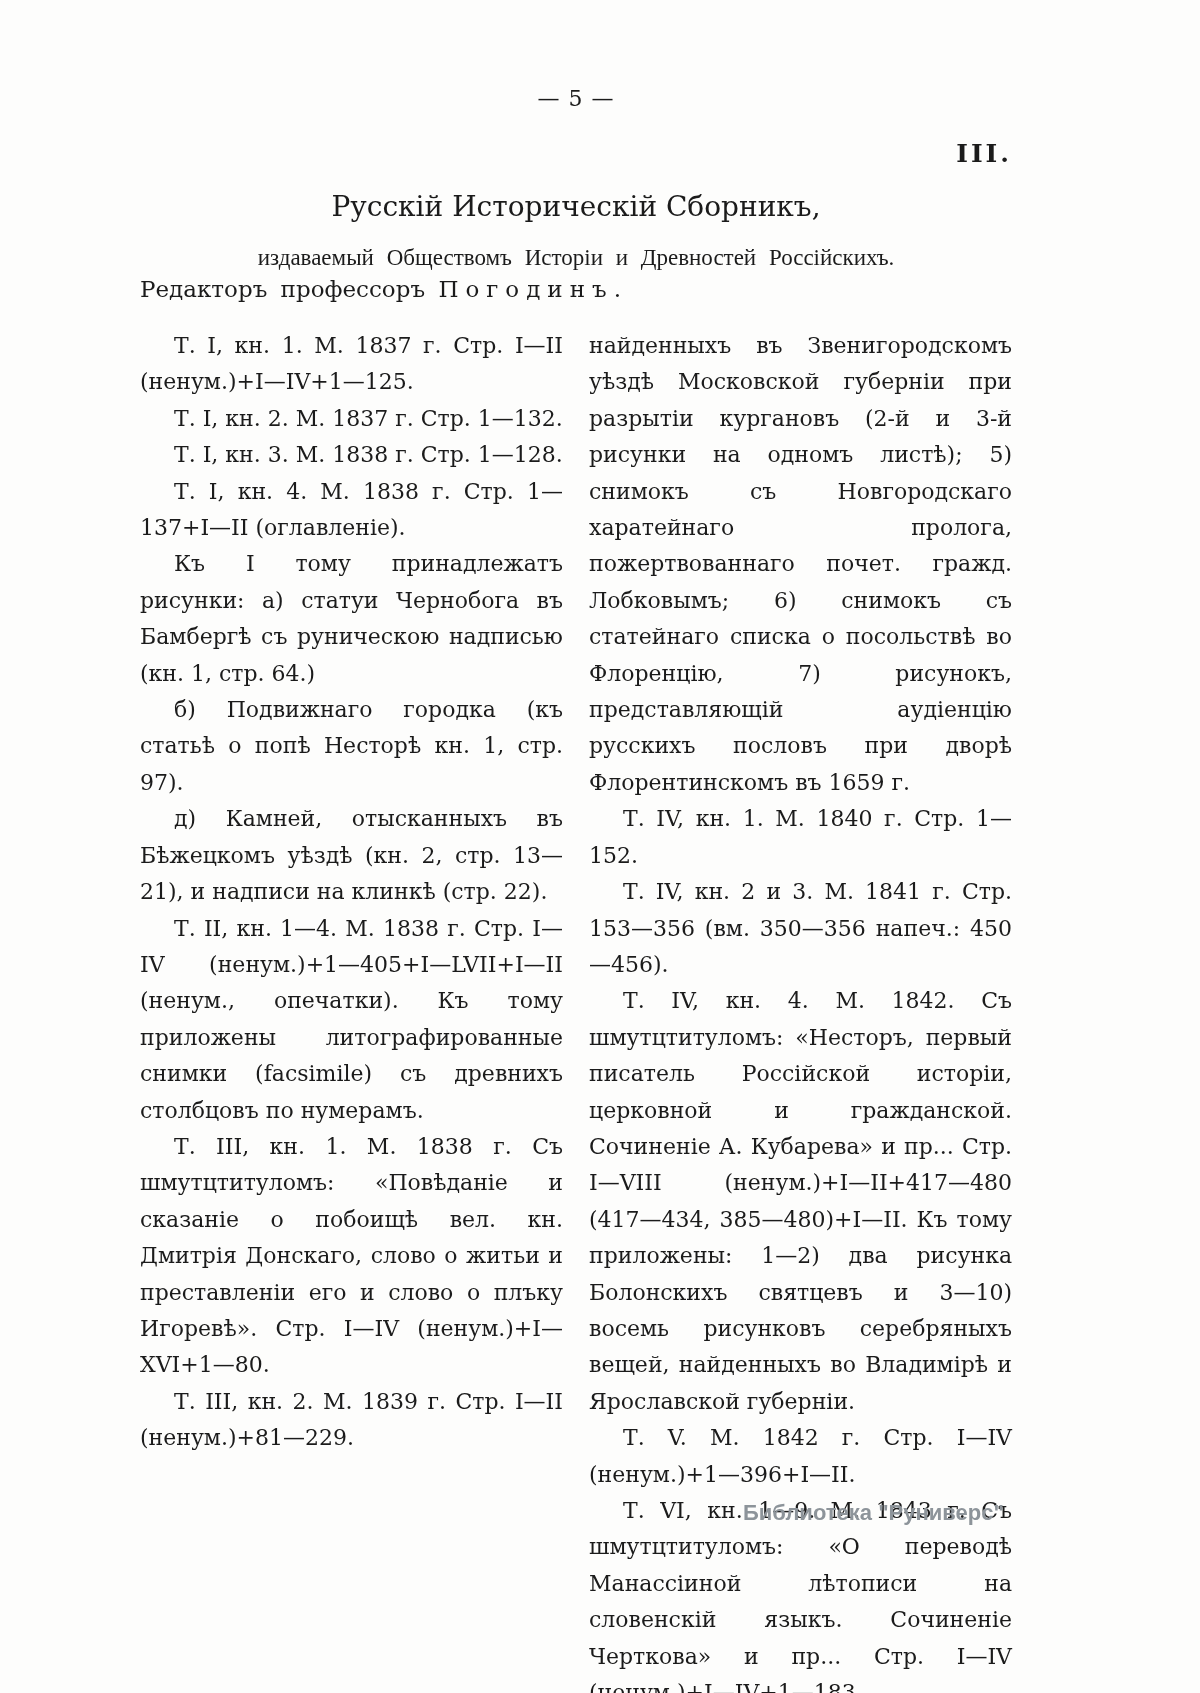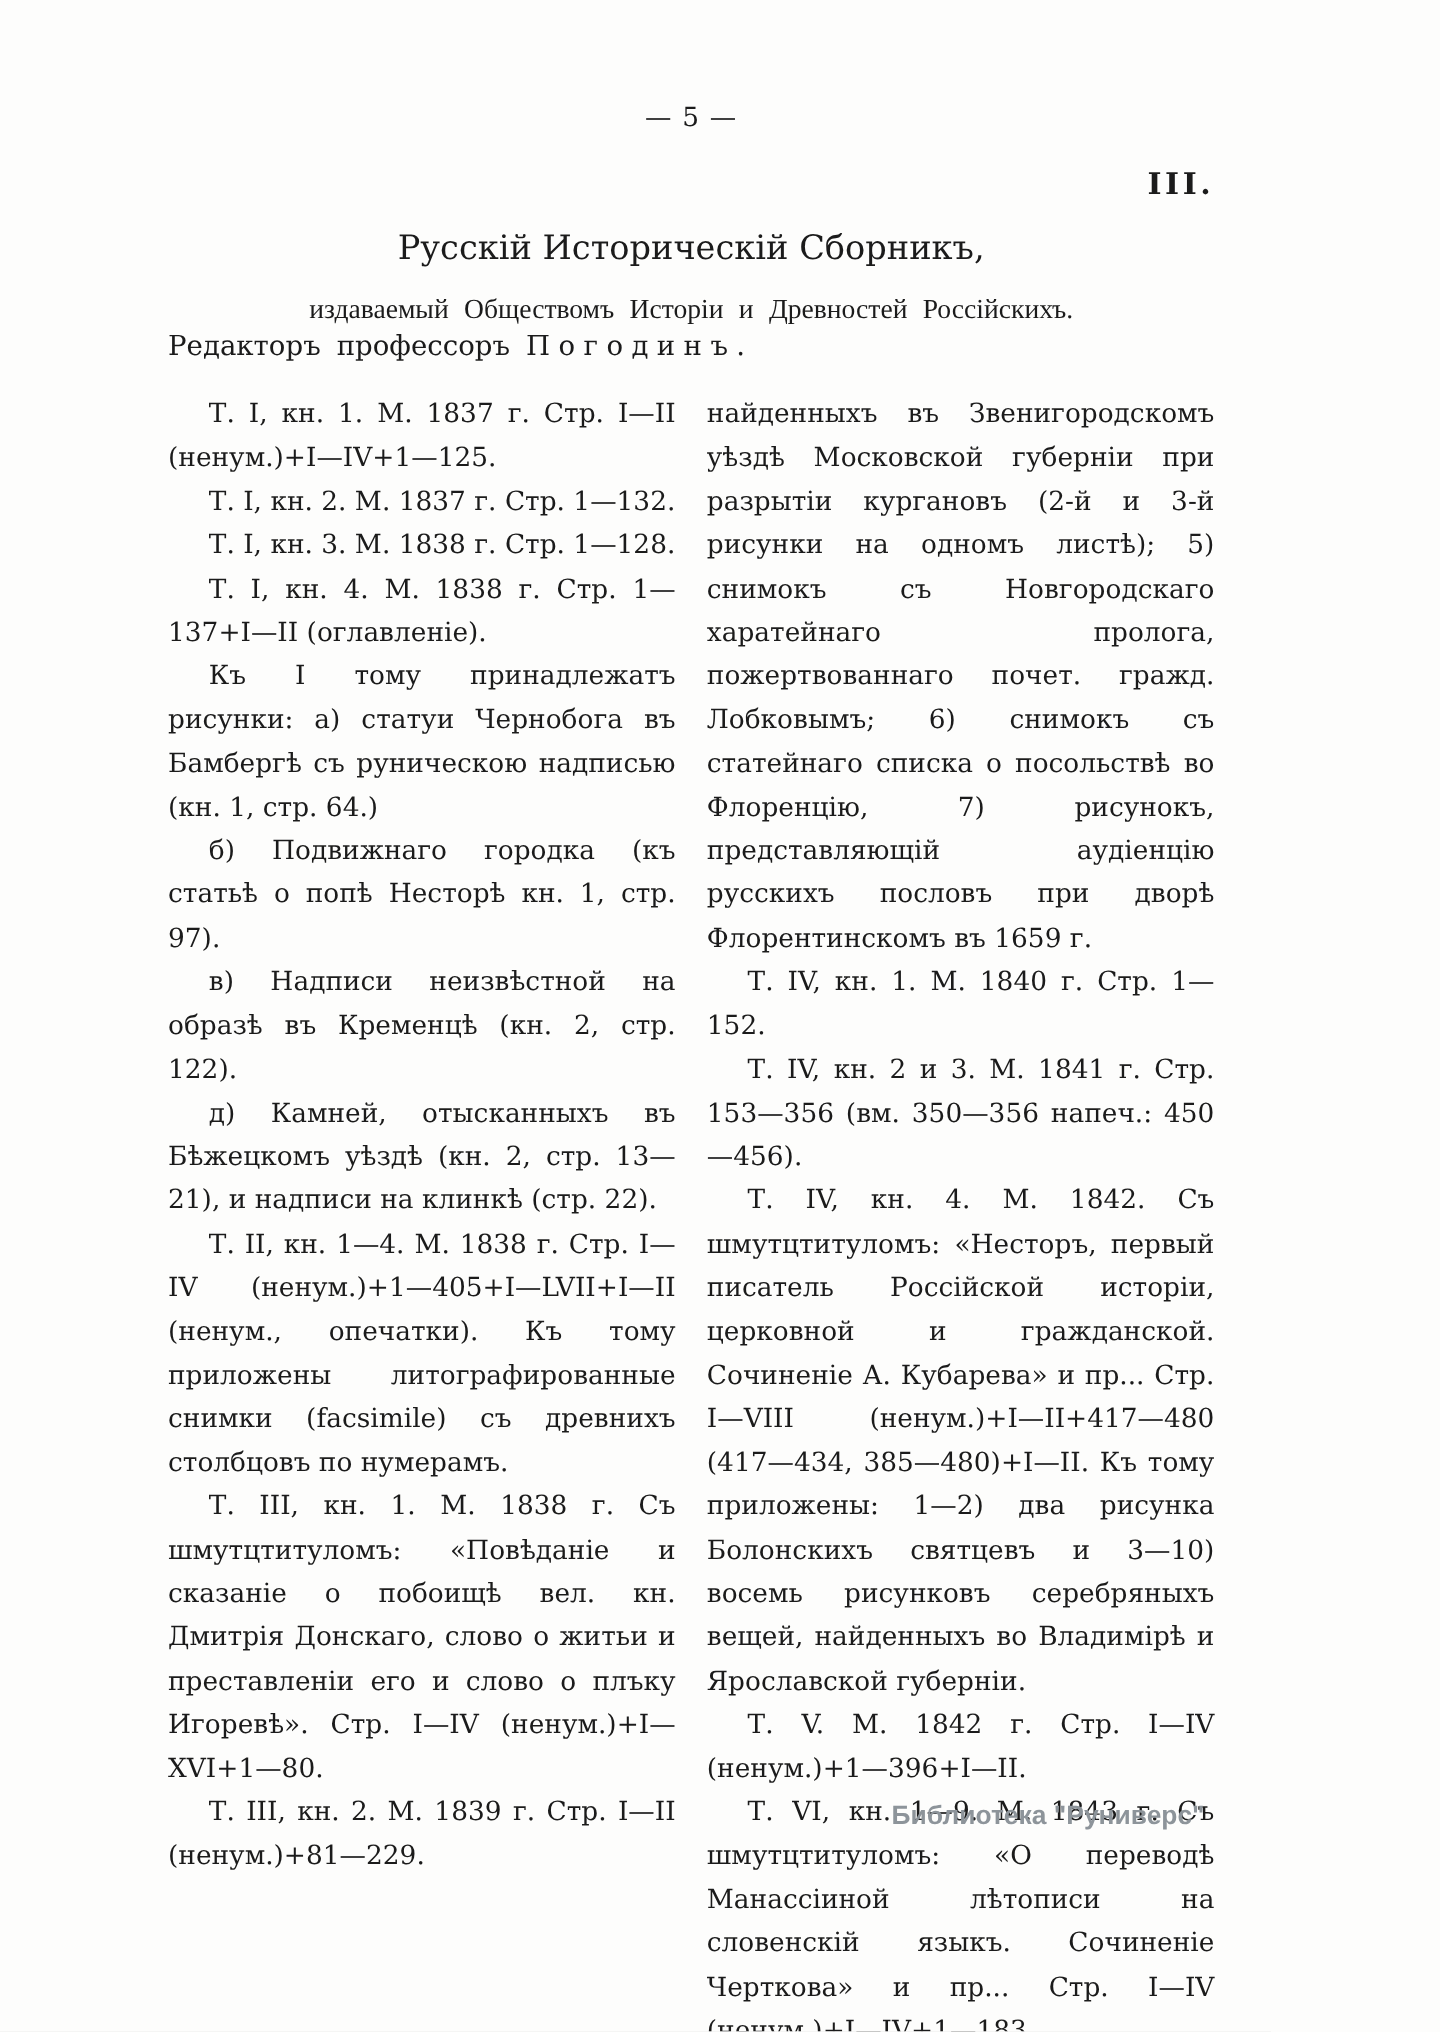--- a/index.html
+++ b/index.html
@@ -106,21 +106,20 @@
   <p><b class="lead">Т. I, кн. 2.</b><span class="entry-text"> М. 1837 г. Стр. 1—132.</span></p>
 
   <p><b class="lead">Т. I, кн. 3.</b><span class="entry-text"> М. 1838 г. Стр. 1—128.</span></p>
 
   <p><b class="lead">Т. I, кн. 4.</b><span class="entry-text"> М. 1838 г. Стр. 1—137+I—II (оглавленіе).</span></p>
 
   <p><span class="entry-text">Къ I тому принадлежатъ рисунки: а) статуи Чернобога въ Бамбергѣ съ руническою надписью (кн. 1, стр. 64.)</span></p>
 
   <p><span class="entry-text">б) Подвижнаго городка (къ статьѣ о попѣ Несторѣ кн. 1, стр. 97).</span></p>
 
-  <p><span class="entry-text">в) Надписи неизвѣстной на образѣ въ Кременцѣ (кн. 2, стр. 122).</span></p>
 
 
   <p><span class="entry-text">д) Камней, отысканныхъ въ Бѣжецкомъ уѣздѣ (кн. 2, стр. 13—21), и надписи на клинкѣ (стр. 22).</span></p>
 
   <p><b class="lead">Т. II, кн. 1—4.</b><span class="entry-text"> М. 1838 г. Стр. I—IV (ненум.)+1—405+I—LVII+I—II (ненум., опечатки). Къ тому приложены литографированные снимки (facsimile) съ древнихъ столбцовъ по нумерамъ.</span></p>
 
   <p><b class="lead">Т. III, кн. 1.</b><span class="entry-text"> М. 1838 г. Съ шмутцтитуломъ: «Повѣданіе и сказаніе о побоищѣ вел. кн. Дмитрія Донскаго, слово о житьи и преставленіи его и слово о плъку Игоревѣ». Стр. I—IV (ненум.)+I—XVI+1—80.</span></p>
 
   <p><b class="lead">Т. III, кн. 2.</b><span class="entry-text"> М. 1839 г. Стр. I—II (ненум.)+81—229.</span></p>
 

